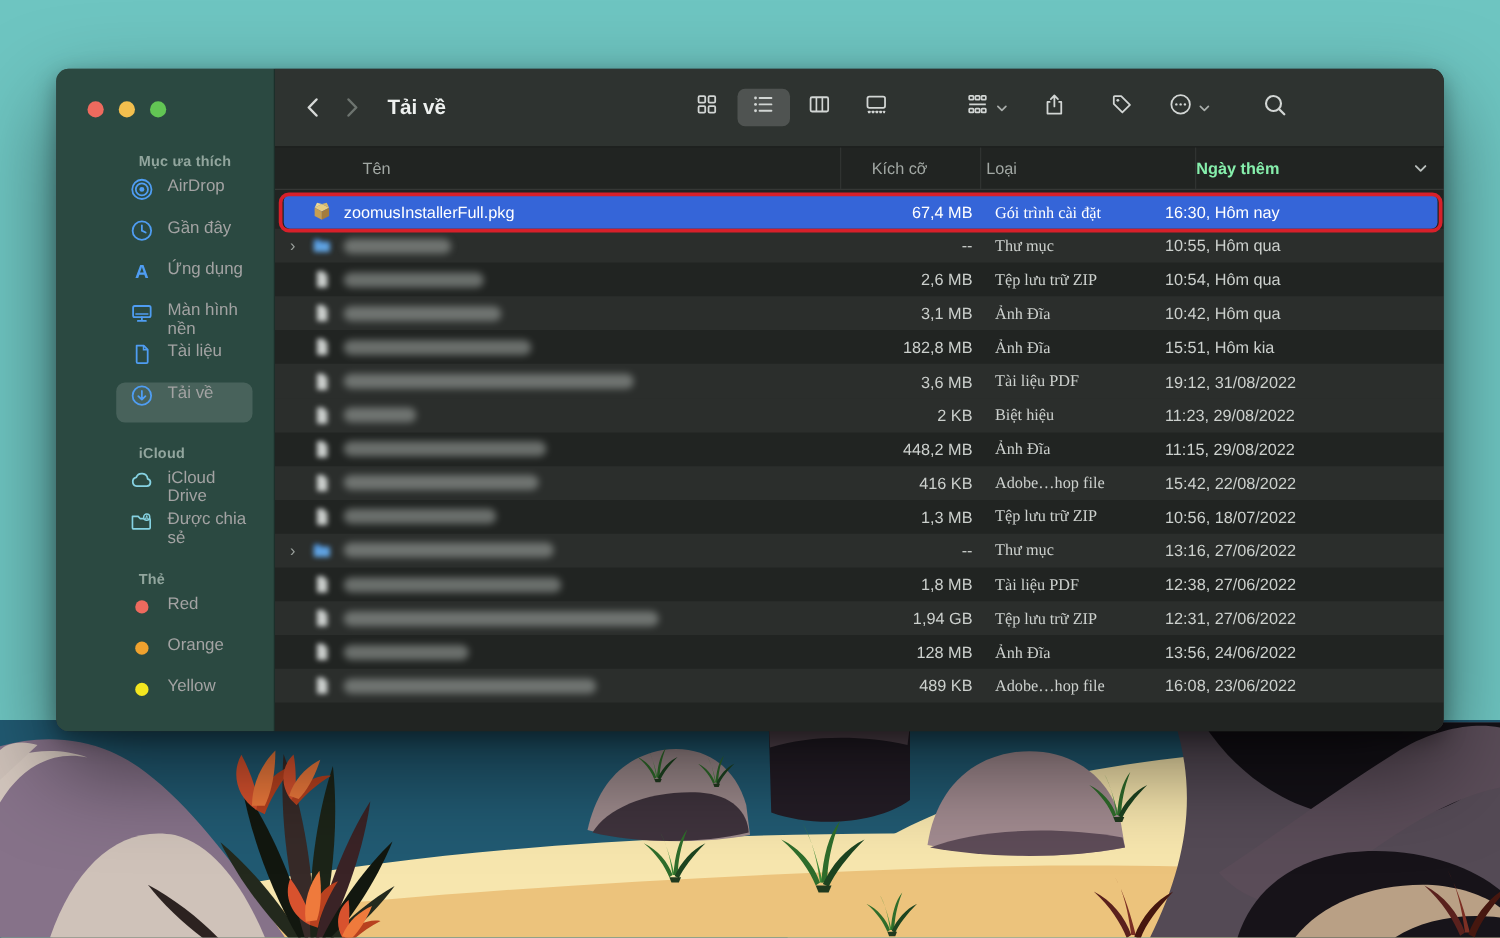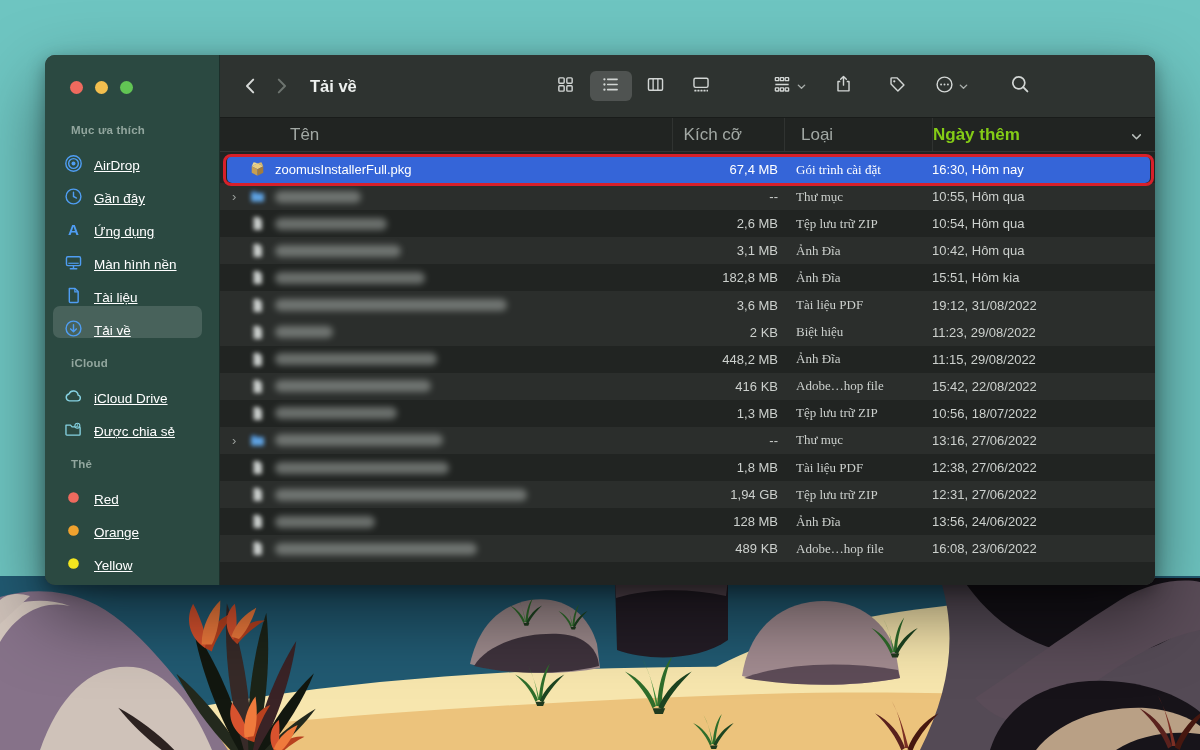--- a/index.html
+++ b/index.html
@@ -22,28 +22,28 @@
   .sidebar{
     width:175px;flex:0 0 175px;background:rgba(43,74,66,.97);
     border-right:1px solid rgba(0,0,0,.35);box-sizing:border-box;
     padding-top:0;position:relative;
   }
   .traffic{display:flex;gap:12px;padding:26px 0 0 25px;}
   .dot{width:13px;height:13px;border-radius:50%;}
   .dot.red{background:#ee6a5e;}
   .dot.yellow{background:#f3bf4e;}
   .dot.green{background:#62c554;}
-  .side-sections{padding:30px 17px 0 8px;}
+  .side-sections{padding:30px 17px 0 8px;margin-left:40px;}
   .side-header{
     font-size:11.5px;font-weight:bold;color:#92a69e;
     padding:0 0 5px 18px;letter-spacing:.2px;
   }
   .side-item{
-    display:flex;align-items:flex-end;height:32px;border-radius:7px;
-    padding:0 0 0 10px;margin-bottom:1px;color:#ffffff;font-size:13.5px;text-decoration:underline;
+    display:flex;align-items:flex-start;height:32px;border-radius:7px;
+    padding:0 0 0 10px;margin-bottom:1px;color:#a3a3a3;font-size:13.5px;
   }
   .side-item.selected{background:rgba(255,255,255,.14);}
   .side-item .sicon{width:20px;height:20px;flex:0 0 20px;margin-right:11px;display:flex;align-items:center;justify-content:center;}
   .side-gap{height:18px;}
 
   
   .main{flex:1;display:flex;flex-direction:column;min-width:0;background:#212422;}
   .toolbar{
     height:63px;flex:0 0 63px;background:#2e3330;border-bottom:1px solid rgba(0,0,0,.45);
     display:flex;align-items:center;padding:0 16px;box-sizing:border-box;
@@ -57,27 +57,27 @@
   .actions{display:flex;align-items:center;margin-left:46px;gap:10px;}
   .action-btn{min-width:40px;padding:0 2px;}
   .chev{margin-left:4px;display:flex;}
   .search-btn{margin-left:36px;}
 
   
   .listview{flex:1;display:flex;flex-direction:column;min-width:0;}
   .listheader{
     height:33px;flex:0 0 33px;display:grid;grid-template-columns:452px 112px 148px 1fr;
     align-items:center;border-bottom:1px solid rgba(255,255,255,.09);
-    font-size:17px;color:#a2a8a4;position:relative;background:#24272a00;
+    font-size:13px;color:#a2a8a4;position:relative;background:#24272a00;
   }
   .lh{height:100%;display:flex;align-items:center;box-sizing:border-box;}
   .lh.c-name{padding-left:70px;}
   .lh.c-size{justify-content:flex-end;padding-right:42px;border-left:1px solid rgba(255,255,255,.07);}
-  .lh.c-kind{padding-left:16px;border-left:1px solid rgba(255,255,255,.07);}
-  .lh.c-date{padding-left:0;border-left:1px solid rgba(255,255,255,.07);color:#84cc16;font-weight:bold;}
+  .lh.c-kind{padding-left:4px;border-left:1px solid rgba(255,255,255,.07);}
+  .lh.c-date{padding-left:0;border-left:1px solid rgba(255,255,255,.07);color:#86efac;font-weight:bold;margin-left:24px;}
   .sort-chevron{position:absolute;right:12px;top:10px;}
 
   .rows{flex:1;padding-top:4px;}
   .row{
     height:27.1px;display:grid;grid-template-columns:452px 112px 148px 1fr;
     align-items:center;font-size:13px;color:#ccd0cd;position:relative;
   }
   .row.stripe{background:rgba(255,255,255,.047);}
   .row.selected{color:#fff;z-index:2;}
   .row.selected::before{

